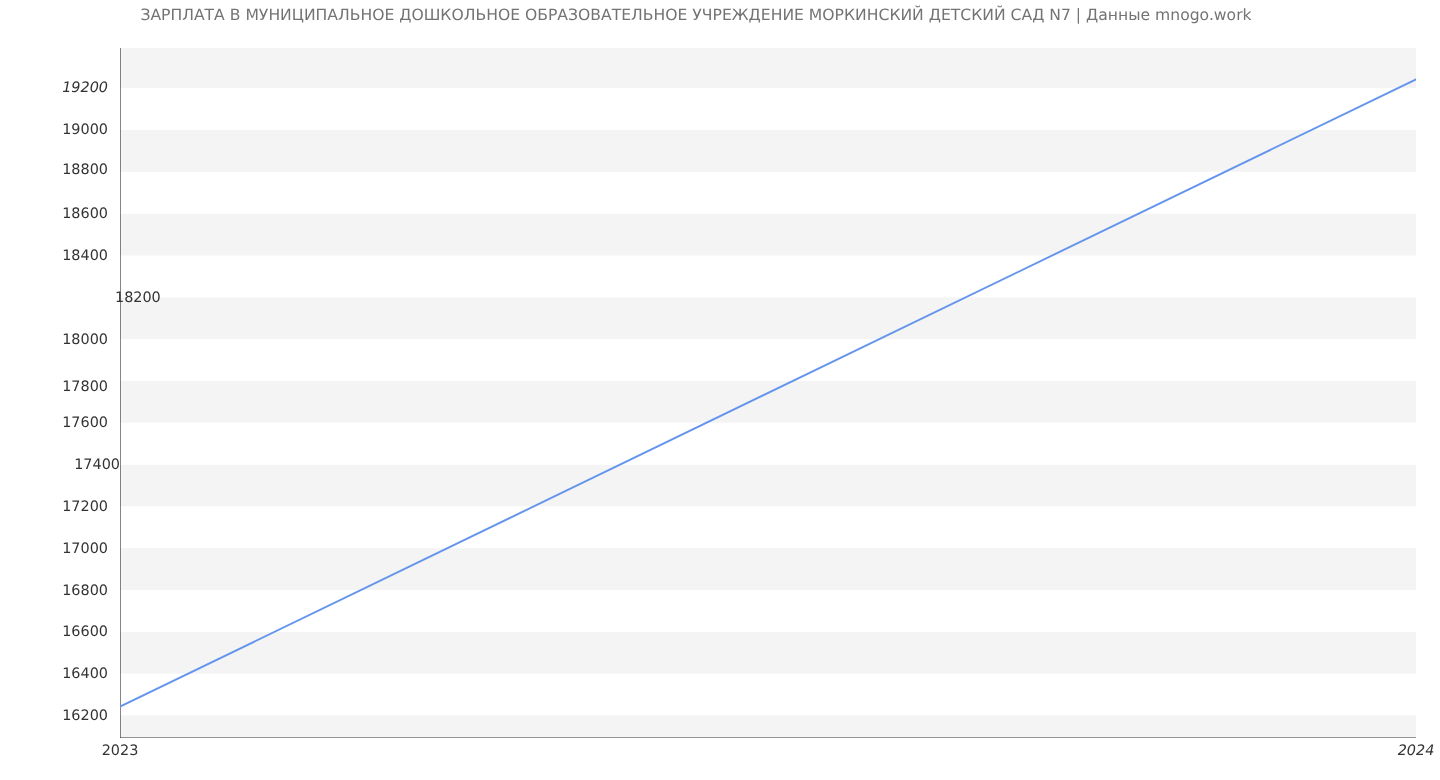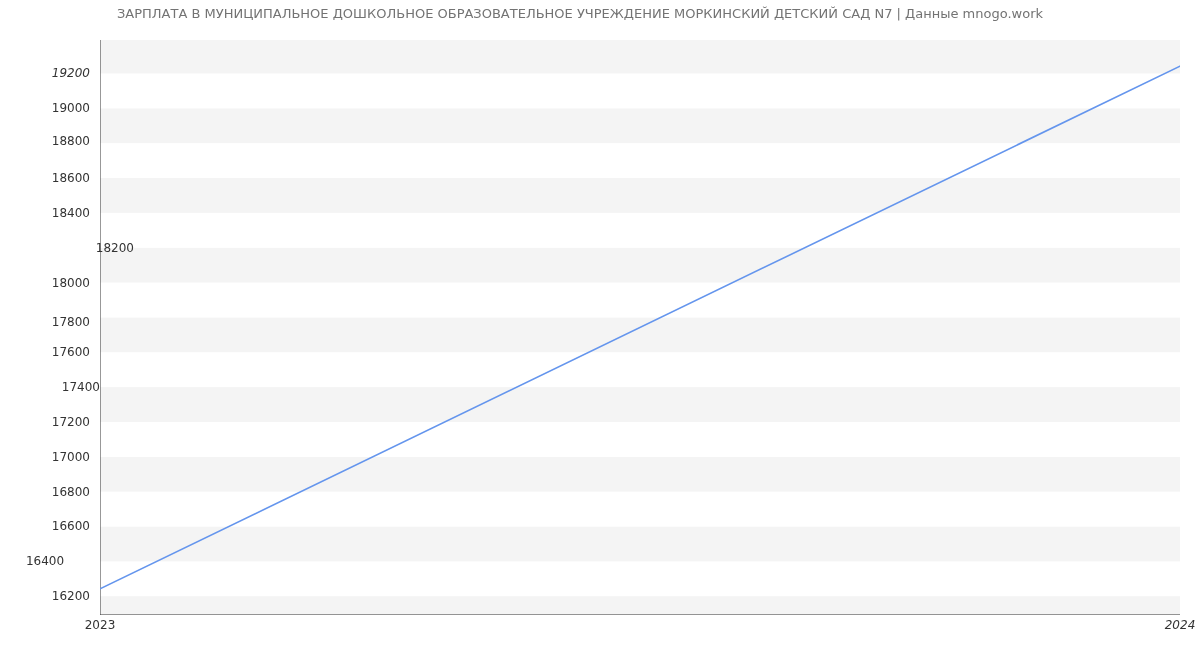--- a/index.html
+++ b/index.html
@@ -109,21 +109,21 @@
           <line x1="1080" y1="575" x2="1080" y2="580" stroke="#333333" stroke-width="1"></line>
         </g>
       <g id="lines">
           <polyline points="0,548.8636363636364 1080,26.136363636363626" fill="none" stroke="#6495ed" stroke-width="1.6" stroke-linecap="round"></polyline>
         </g>
     </svg>
   </div>
 
   <div id="ytick-labels">
       <div class="ytick-label" style="left: 0px; top: 596.182px;">16200</div>
-      <div class="ytick-label" style="left: 0px; top: 561.333px; text-align: center;">16400</div>
+      <div class="ytick-label" style="left: 0px; top: 561.333px;">16400</div>
       <div class="ytick-label" style="left: 0px; top: 526.485px;">16600</div>
       <div class="ytick-label" style="left: 0px; top: 491.636px;">16800</div>
       <div class="ytick-label" style="left: 0px; top: 456.788px;">17000</div>
       <div class="ytick-label" style="left: 0px; top: 421.939px;">17200</div>
       <div class="ytick-label" style="left: 0px; top: 387.091px; margin-left: 10px;">17400</div>
       <div class="ytick-label" style="left: 0px; top: 352.242px;">17600</div>
       <div class="ytick-label" style="left: 0px; top: 322px;">17800</div>
       <div class="ytick-label" style="left: 0px; top: 282.545px;">18000</div>
       <div class="ytick-label" style="left: 0px; top: 247.697px; padding-left: 44px;">18200</div>
       <div class="ytick-label" style="left: 0px; top: 212.848px;">18400</div>

